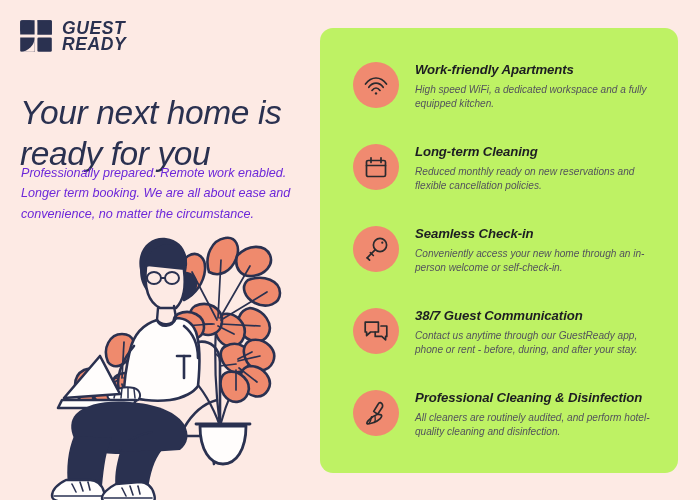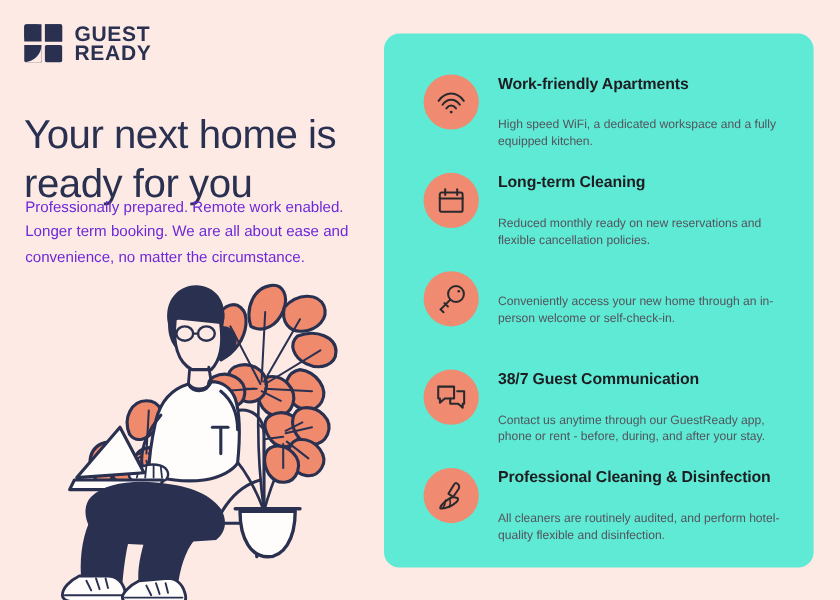--- a/index.html
+++ b/index.html
@@ -7,21 +7,21 @@
   html, body {
     width: 700px; height: 500px;
     overflow: hidden;
   }
   body {
     background: #fdeae4;
     font-family: "Liberation Sans", sans-serif;
     position: relative;
     -webkit-font-smoothing: antialiased;
   }
-  .stage { position: absolute; inset: 0; }
+  .stage { position: absolute; inset: 0; font-style: italic; }
 
   
   .left-col {
     position: absolute;
     left: 0; top: 0;
     width: 318px; height: 500px;
   }
   .logo {
     position: absolute;
     left: 19px; top: 19px;
@@ -69,21 +69,21 @@
     left: 24px; top: 228px;
     width: 290px; height: 272px;
   }
   .illo svg { display: block; width: 100%; height: 100%; }
 
   
   .panel {
     position: absolute;
     left: 320px; top: 28px;
     width: 358px; height: 445px;
-    background: #5eead4;
+    background: #bef264;
     border-radius: 13px;
   }
   .feature-list {
     position: absolute;
     left: 0; top: 0;
     width: 100%;
   }
   .feature {
     position: absolute;
     left: 33px;
@@ -109,21 +109,21 @@
   }
   .feature-title {
     font-size: 13.2px;
     font-weight: bold;
     color: #1d1d22;
     line-height: 1.25;
     letter-spacing: -0.1px;
     white-space: nowrap;
   }
   .feature-desc {
-    margin-top: 19px;
+    margin-top: 4px;
     font-size: 10.1px;
     font-weight: 400;
     color: #53535c;
     line-height: 1.42;
   }
 </style>
 </head>
 <body>
 
 <div class="stage">
@@ -330,20 +330,21 @@
         <span class="feature-icon">
           <svg width="26" height="26" viewBox="0 0 26 26" fill="none" stroke="#2a2a2e" stroke-width="1.7" stroke-linecap="round" stroke-linejoin="round">
             <circle cx="17" cy="9" r="6.6"></circle>
             <circle cx="19.3" cy="6.7" r="1.1" fill="#2a2a2e" stroke="none"></circle>
             <path d="M12.3 13.7 L4.2 21.8"></path>
             <path d="M7.4 16.6 L10.3 19.5"></path>
             <path d="M4.2 21.8 L6.6 24.2"></path>
           </svg>
         </span>
         <div class="feature-text">
+          <div class="feature-title">Seamless Check-in</div>
           <div class="feature-desc">Conveniently access your new home through an in-person welcome or self-check-in.</div>
         </div>
       </div>
 
       <div class="feature" style="top:278px">
         <span class="feature-icon">
           <svg width="26" height="24" viewBox="0 0 26 24" fill="none" stroke="#2a2a2e" stroke-width="1.7" stroke-linecap="round" stroke-linejoin="round">
             <path d="M2.2 3.2 H15.4 V13 H7.6 L3.6 16.6 V13 H2.2 Z"></path>
             <path d="M18 7 H23.8 V17.4 H22.6 V20.8 L18.8 17.4 H12.2 V13"></path>
           </svg>
@@ -358,20 +359,20 @@
         <span class="feature-icon">
           <svg width="26" height="26" viewBox="0 0 26 26" fill="none" stroke="#2a2a2e" stroke-width="1.7" stroke-linecap="round" stroke-linejoin="round">
             <path d="M17.4 2.6 C19.4 3.4 20.1 5.4 19.3 7.3 L14.6 14.2 L10.7 11.4 L15.1 4.2 C16 2.6 16.6 2.3 17.4 2.6 Z"></path>
             <path d="M14.6 14.2 C11.6 15.2 8 17.4 5.3 20.6 C3.9 22.3 3.5 23.4 4.2 23.8 C6.5 24 13.2 22.6 17.2 18.6 C18.8 17 19 15.6 18.2 14.9 L14.6 14.2 Z"></path>
             <path d="M8.5 16.6 C8.2 19.4 7.4 21.8 6 23.6" stroke-width="1.3"></path>
             <path d="M12 15.6 C12.4 18.4 12.4 20.6 11.6 22.6" stroke-width="1.3"></path>
           </svg>
         </span>
         <div class="feature-text">
           <div class="feature-title">Professional Cleaning &amp; Disinfection</div>
-          <div class="feature-desc">All cleaners are routinely audited, and perform hotel-quality flexible and disinfection.</div>
+          <div class="feature-desc">All cleaners are routinely audited, and perform hotel-quality cleaning and disinfection.</div>
         </div>
       </div>
 
     </div>
   </div>
 
 </div>
 
 </body></html>

